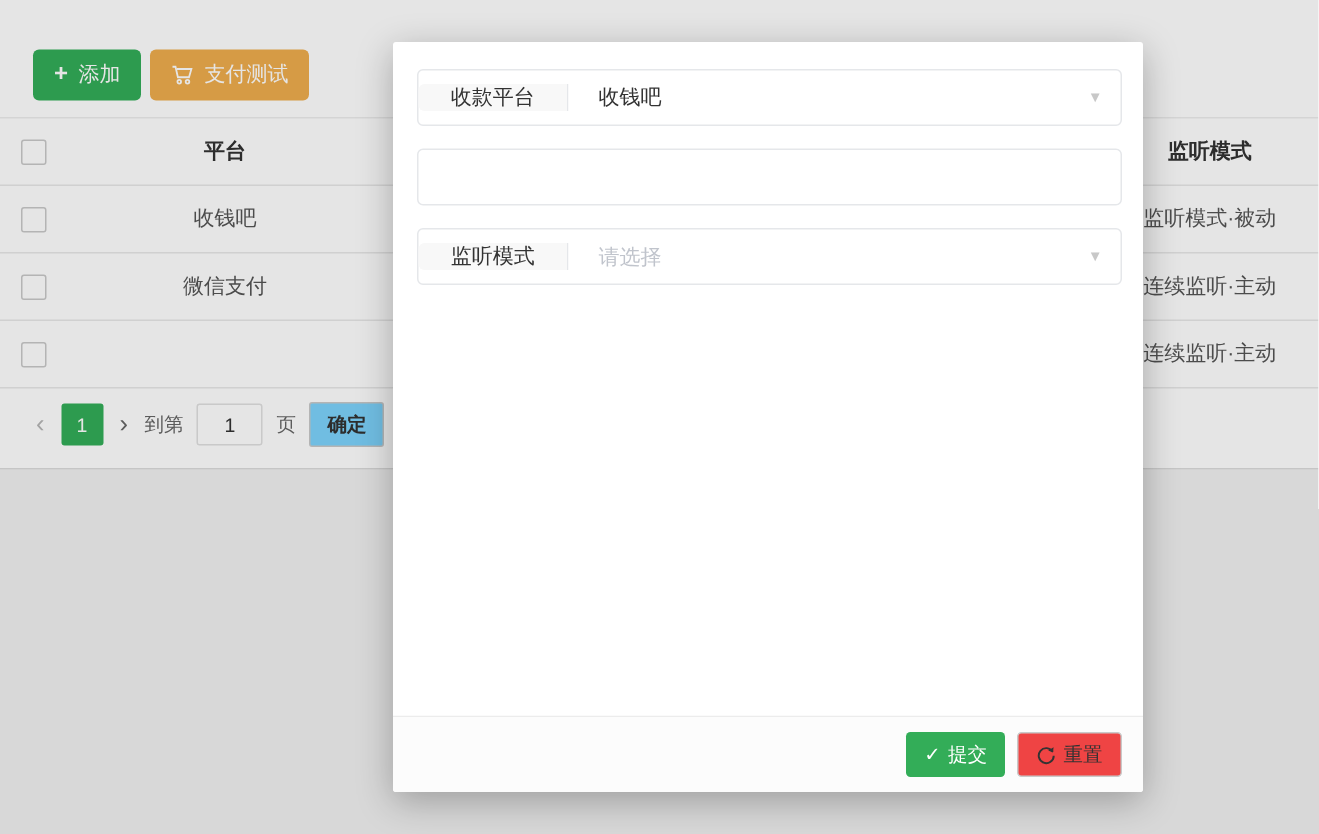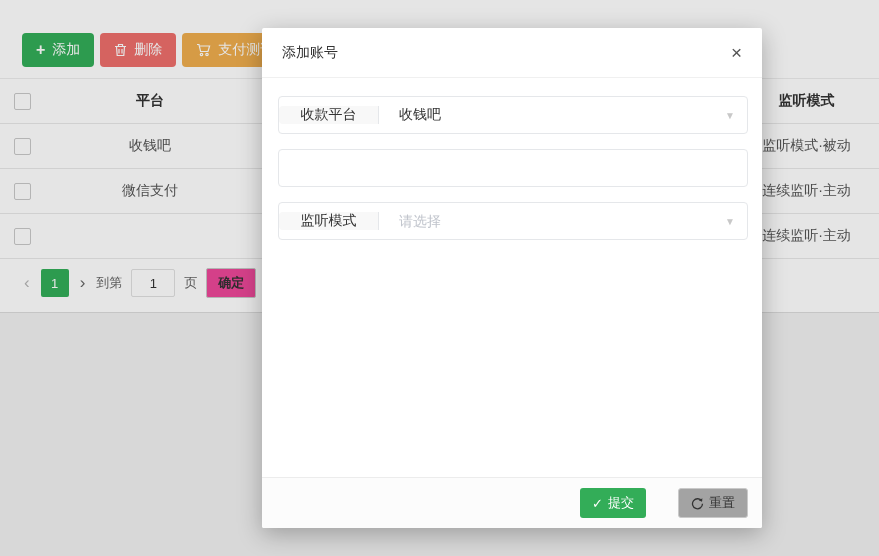--- a/index.html
+++ b/index.html
@@ -32,21 +32,21 @@
   .col-platform { width:212px; text-align:center; }
   .col-spacer { flex:1; }
   .col-mode { width:145px; text-align:center; }
 
   .pagination { position:absolute; top:268px; left:22px; display:flex; align-items:center; gap:9px; font-size:13px; color:#666; }
   .pg-arrow { font-size:17px; line-height:28px; cursor:pointer; padding:0 2px; }
   .pg-prev { color:#b6b6b6; }
   .pg-next { color:#666; }
   .pg-active { width:28px; height:28px; border-radius:2px; color:#fff; display:flex; align-items:center; justify-content:center; font-size:13px; cursor:pointer; }
   .pg-input { width:44px; height:28px; border:1px solid #e0e0e0; border-radius:2px; text-align:center; font-size:13px; color:#333; outline:none; background:#fff; font-family:inherit; }
-  .pg-confirm { height:30px; padding:0 11px; background:#ec4899; border:1px solid #c9c9c9; border-radius:2px; font-weight:bold; font-size:13px; color:#333; cursor:pointer; font-family:Liberation Sans, sans-serif; }
+  .pg-confirm { height:30px; padding:0 11px; background:#7dd3fc; border:1px solid #c9c9c9; border-radius:2px; font-weight:bold; font-size:13px; color:#333; cursor:pointer; font-family:Liberation Sans, sans-serif; }
 
   
   .mask { position:absolute; inset:0; background:rgba(0,0,0,0.10); }
 
   
   .modal {
     position:absolute; left:262px; top:28px; width:500px; height:500px;
     background:#fff; border-radius:2px; box-shadow:0 6px 24px rgba(0,0,0,0.28);
     display:flex; flex-direction:column;
   }
@@ -59,40 +59,32 @@
   .f-label { width:100px; flex:0 0 100px; background:#f8f8f8; border-right:1px solid #e5e7ea; border-radius:4px 0 0 4px; display:flex; align-items:center; justify-content:center; font-size:14px; color:#333; }
   .f-ctrl { flex:1; display:flex; align-items:center; padding:0 12px 0 20px; }
   .f-ctrl input { flex:1; border:none; outline:none; font-size:14px; color:#333; background:transparent; font-family:inherit; }
   .f-ctrl input::placeholder { color:#c0c4cc; }
   .caret { font-size:10px; color:#c8c8c8; margin-left:8px; cursor:pointer; }
 
   .modal-footer { flex:0 0 51px; border-top:1px solid #ececec; background:#fcfcfc; display:flex; align-items:center; justify-content:flex-end; gap:8px; padding:0 14px; border-radius:0 0 2px 2px; }
   .btn { height:30px; padding:0 12px; border-radius:3px; font-size:13px; display:flex; align-items:center; gap:5px; cursor:pointer; font-family:inherit; }
   .btn-submit { border:none; color:#fff; }
   .btn-submit .check { font-size:13px; }
-  .btn-reset { background:#a3a3a3; border:1px solid #c9c9c9; color:#333;margin-left:24px; }
+  .btn-reset { background:#ef4444; border:1px solid #c9c9c9; color:#333; }
   .btn-reset svg { display:block; }
 </style>
 </head>
 <body>
 
 <div class="content">
 
   <div class="toolbar">
     <button class="tbtn" style="background:#33ad58">
       <span class="plus">+</span>
       <span>添加</span>
-    </button>
-    <button class="tbtn" style="background:#ee6f6b">
-      <span>
-        <svg width="13" height="14" viewBox="0 0 13 14" fill="none" stroke="#fff" stroke-width="1.2">
-          <path d="M1 3.5h11M4.5 3.5v-2h4v2M2.5 3.5l.7 9h6.6l.7-9M5 6v4.5M8 6v4.5"></path>
-        </svg>
-      </span>
-      <span>删除</span>
     </button>
     <button class="tbtn" style="background:#efad4d">
       <span>
         <svg width="15" height="14" viewBox="0 0 15 14" fill="none" stroke="#fff" stroke-width="1.2">
           <path d="M1 1.5h2l1.6 7h7.4l1.6-5.5H4"></path>
           <circle cx="5.5" cy="11.5" r="1.2"></circle>
           <circle cx="11" cy="11.5" r="1.2"></circle>
         </svg>
       </span>
       <span>支付测试</span>
@@ -141,24 +133,20 @@
     <span>到第</span>
     <input class="pg-input" value="1" style="">
     <span>页</span>
     <button class="pg-confirm">确定</button>
   </div>
 </div>
 
 <div class="mask"></div>
 
 <div class="modal">
-  <div class="modal-header">
-    <span class="modal-title">添加账号</span>
-    <button class="modal-close">×</button>
-  </div>
 
   <div class="modal-body">
 
     <div class="field">
       <div class="f-label">收款平台</div>
       <div class="f-ctrl">
         <input readonly="" value="收钱吧" style="">
         <span class="caret">▼</span>
       </div>
     </div>

